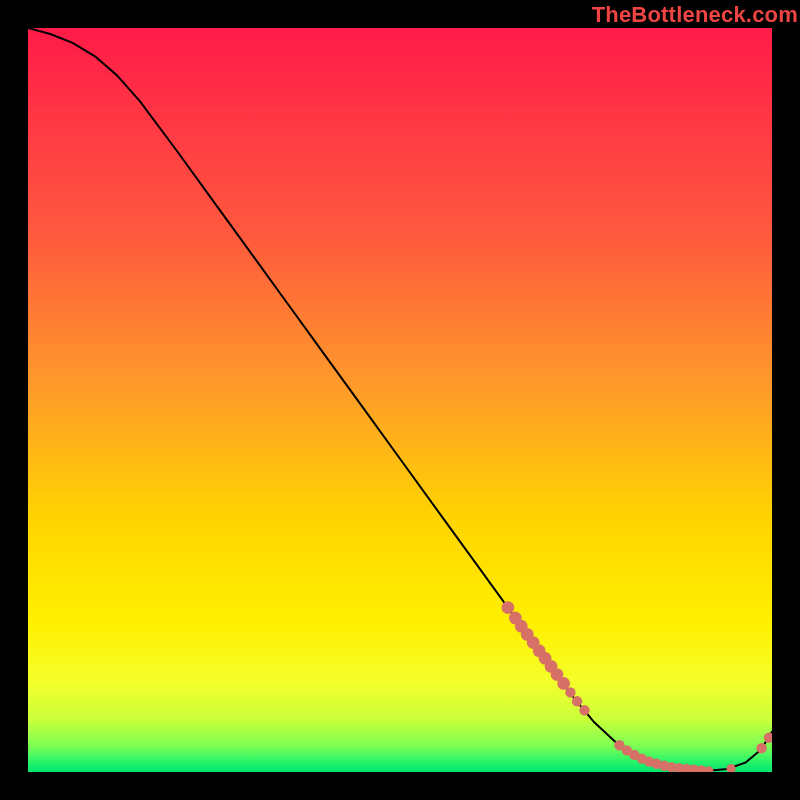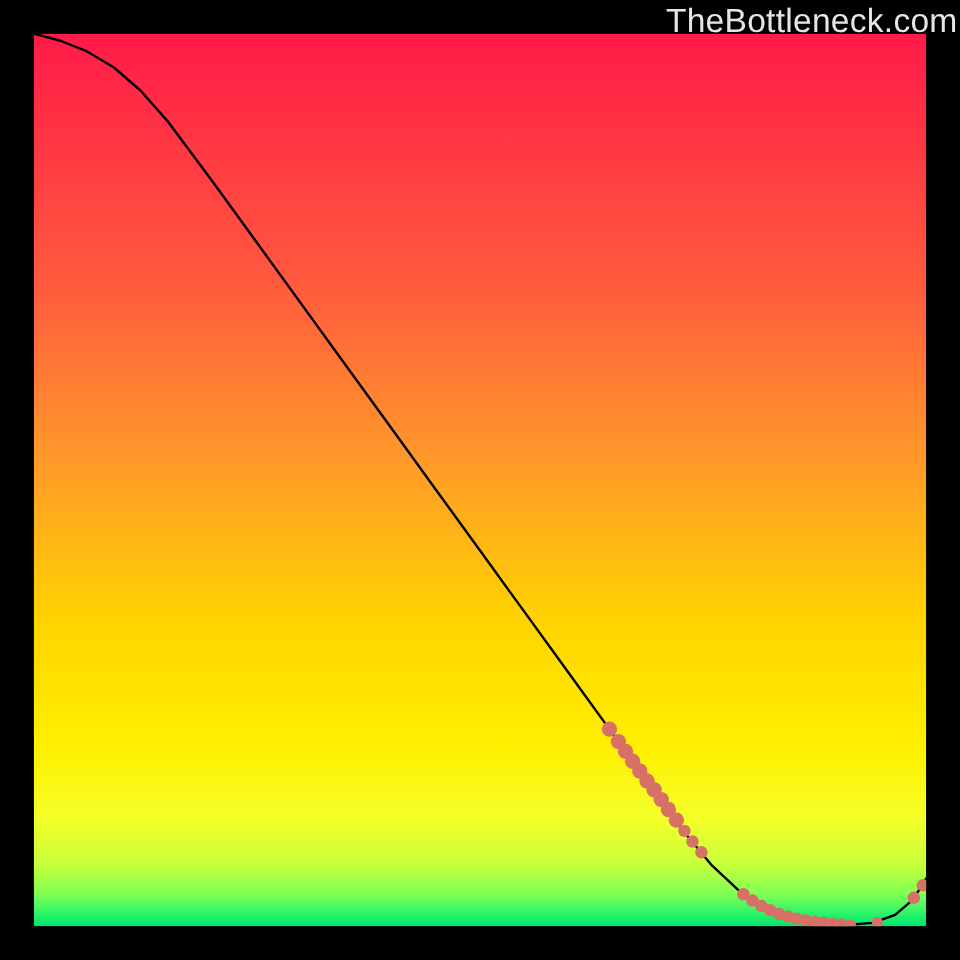--- a/index.html
+++ b/index.html
@@ -22,23 +22,23 @@
     left: 28px;
     top: 28px;
     width: 744px;
     height: 744px;
     overflow: hidden;
   }
   .watermark {
     position: absolute;
     right: 2px;
     top: 2px;
-    color: #e5e5e5;
-    font-size: 28px;
-    font-weight: 400;
+    color: #ef4444;
+    font-size: 22px;
+    font-weight: 700;
     letter-spacing: 0.2px;
     user-select: none;
   }
 </style>
 </head>
 <body>
 
 <div class="stage">
   <div class="plot">
     <svg width="744" height="744" viewBox="0 0 744 744" preserveAspectRatio="none">

